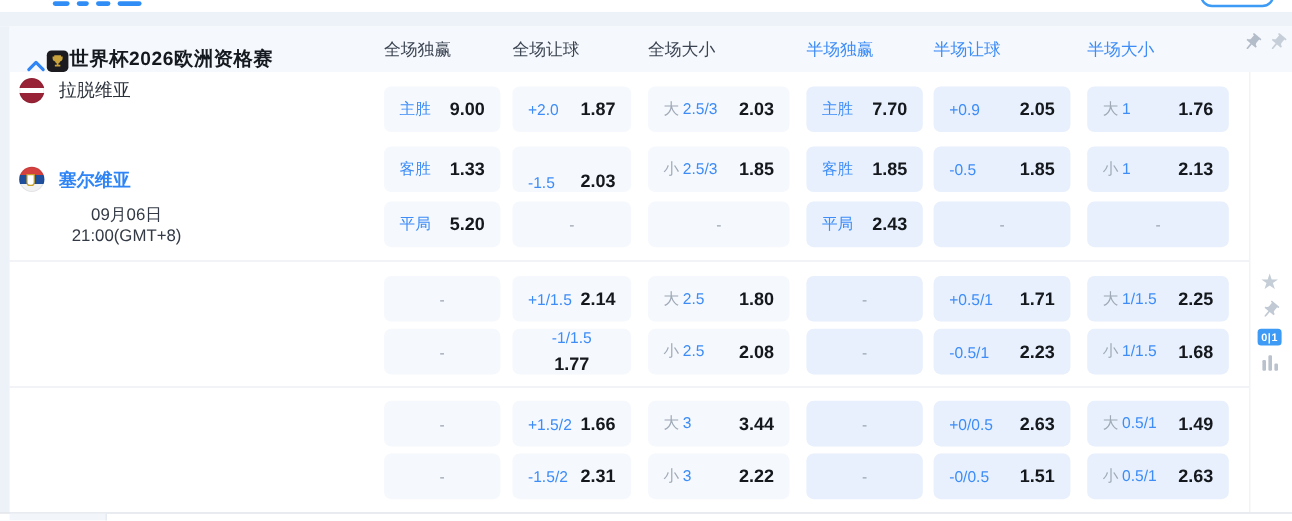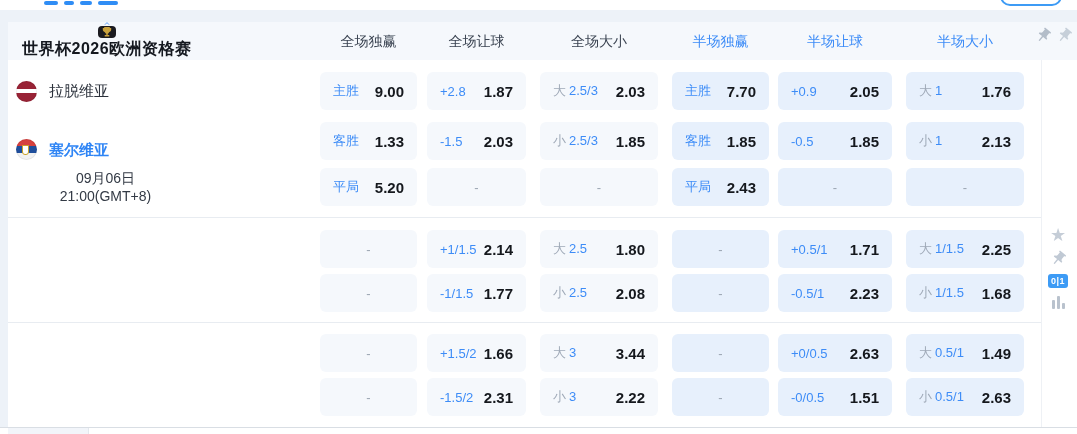--- a/index.html
+++ b/index.html
@@ -7,26 +7,26 @@
        font-family:"Liberation Sans","DejaVu Sans",sans-serif;background:#fff;}
   
   .top-bar{position:absolute;left:0;top:0;width:1077px;height:10px;background:#fff;}
   .clip-frag{position:absolute;top:1px;height:4px;background:#2f8df5;border-radius:2px;}
   .more-pill{position:absolute;left:1000px;top:-14px;width:62px;height:20px;border:2px solid #3d9bf5;
              border-radius:11px;background:#fff;box-sizing:border-box;}
   .gap-band{position:absolute;left:0;top:10px;width:1077px;height:12px;background:#edf2f8;}
   .left-strip{position:absolute;left:0;top:22px;width:8px;height:412px;background:#edf2f8;}
   
   .league-band{position:absolute;left:8px;top:22px;width:1069px;height:38px;background:#f5f8fc;}
-  .league-left{position:absolute;left:22px;top:22px;height:38px;display:flex;align-items:center;gap:1px;flex-direction:column;}
+  .league-left{position:absolute;left:22px;top:22px;height:38px;display:flex;align-items:flex-end;gap:1px;}
   .chev-up{width:16px;height:10px;cursor:pointer;}
   .trophy-box{width:18px;height:18px;background:#1b1b20;border-radius:4px;display:flex;
               align-items:center;justify-content:center;}
   .league-title{font-size:16px;font-weight:700;color:#14181f;letter-spacing:.5px;}
-  .col-head{position:absolute;top:22px;height:38px;line-height:38px;text-align:center;
+  .col-head{position:absolute;top:22px;height:38px;line-height:38px;text-align:left;
             font-size:14px;cursor:pointer;}
   .col-head.ft{color:#3b4452;}
   .col-head.ht{color:#3d8cf7;}
   .hdr-pin{position:absolute;top:27px;width:17px;height:17px;cursor:pointer;}
   
   .team-row{position:absolute;left:16px;height:38px;display:flex;align-items:center;gap:12px;cursor:pointer;}
   .flag{width:21px;height:21px;border-radius:50%;box-shadow:0 0 0 1px rgba(0,0,0,.06) inset;position:relative;overflow:hidden;}
   .flag-lat{background:linear-gradient(#982336 0 40%,#ffffff 40% 58%,#982336 58% 100%);}
   .flag-srb{background:linear-gradient(#d5413f 0 34%,#1f4e9c 34% 67%,#f2f2f2 67% 100%);}
   .srb-crest{position:absolute;left:6px;top:6px;width:5px;height:8px;background:#fff;
@@ -104,42 +104,42 @@
       <div class="col-head ht" style="left: 778px; width: 114px;">半场让球</div>
       <div class="col-head ht" style="left: 906px; width: 118px;">半场大小</div>
     </div>
   <svg class="hdr-pin" style="left:1035px;" viewBox="0 0 24 24">
     <path d="M16 9V4h1c.55 0 1-.45 1-1s-.45-1-1-1H7c-.55 0-1 .45-1 1s.45 1 1 1h1v5c0 1.66-1.34 3-3 3v2h5.97v7l1 1 1-1v-7H19v-2c-1.66 0-3-1.34-3-3z" fill="#b3bdc9" transform="rotate(40 12 12)"></path>
   </svg>
   <svg class="hdr-pin" style="left:1056px;" viewBox="0 0 24 24">
     <path d="M16 9V4h1c.55 0 1-.45 1-1s-.45-1-1-1H7c-.55 0-1 .45-1 1s.45 1 1 1h1v5c0 1.66-1.34 3-3 3v2h5.97v7l1 1 1-1v-7H19v-2c-1.66 0-3-1.34-3-3z" fill="#c6cfd9" transform="rotate(40 12 12)"></path>
   </svg>
 
-  <div class="team-row" style="top:72px;text-align:center;">
+  <div class="team-row" style="top:56px;text-align:center;">
     <span class="flag flag-lat"></span>
     <span class="team-name">拉脱维亚</span>
   </div>
   <div class="team-row" style="top:122px;align-items:flex-end;">
     <span class="flag flag-srb">
       <span class="srb-crest"></span>
     </span>
     <span class="team-name away">塞尔维亚</span>
   </div>
   <div class="date-block">
     <span>09月06日</span>
     <span>21:00(GMT+8)</span>
   </div>
 
   <div id="odds-grid">
       <div class="cell ft" style="left: 320px; width: 97px; top: 72px;">
         <span class="lbl">主胜</span>
         <span class="val">9.00</span>
       </div>
       <div class="cell ft" style="left: 427px; width: 99px; top: 72px;">
-        <span class="lbl">+2.8</span>
+        <span class="lbl">+2.0</span>
         <span class="val">1.87</span>
       </div>
       <div class="cell ft" style="left: 540px; width: 118px; top: 72px;">
         <span class="lbl"><span class="pfx">大</span>2.5/3</span>
         <span class="val">2.03</span>
       </div>
       <div class="cell ht" style="left: 672px; width: 97px; top: 72px;">
         <span class="lbl">主胜</span>
         <span class="val">7.70</span>
       </div>
@@ -148,21 +148,21 @@
         <span class="val">2.05</span>
       </div>
       <div class="cell ht" style="left: 906px; width: 118px; top: 72px;">
         <span class="lbl"><span class="pfx">大</span>1</span>
         <span class="val">1.76</span>
       </div>
       <div class="cell ft" style="left: 320px; width: 97px; top: 122px;">
         <span class="lbl">客胜</span>
         <span class="val">1.33</span>
       </div>
-      <div class="cell ft" style="left: 427px; width: 99px; top: 122px;">
+      <div class="cell ft" style="left: 427px; width: 99px; top: 122px; align-items: flex-end;">
         <span class="lbl">-1.5</span>
         <span class="val">2.03</span>
       </div>
       <div class="cell ft" style="left: 540px; width: 118px; top: 122px;">
         <span class="lbl"><span class="pfx">小</span>2.5/3</span>
         <span class="val">1.85</span>
       </div>
       <div class="cell ht" style="left: 672px; width: 97px; top: 122px;">
         <span class="lbl">客胜</span>
         <span class="val">1.85</span>
@@ -213,21 +213,21 @@
         <span class="lbl">+0.5/1</span>
         <span class="val">1.71</span>
       </div>
       <div class="cell ht" style="left: 906px; width: 118px; top: 230px; gap: 12px;">
         <span class="lbl"><span class="pfx">大</span>1/1.5</span>
         <span class="val">2.25</span>
       </div>
       <div class="cell dash ft" style="left: 320px; width: 97px; top: 274px;">
         <span class="lbl">-</span>
       </div>
-      <div class="cell ft" style="left: 427px; width: 99px; top: 274px;">
+      <div class="cell ft" style="left: 427px; width: 99px; top: 274px; flex-direction: column;">
         <span class="lbl">-1/1.5</span>
         <span class="val">1.77</span>
       </div>
       <div class="cell ft" style="left: 540px; width: 118px; top: 274px;">
         <span class="lbl"><span class="pfx">小</span>2.5</span>
         <span class="val">2.08</span>
       </div>
       <div class="cell dash ht" style="left: 672px; width: 97px; top: 274px;">
         <span class="lbl">-</span>
       </div>

